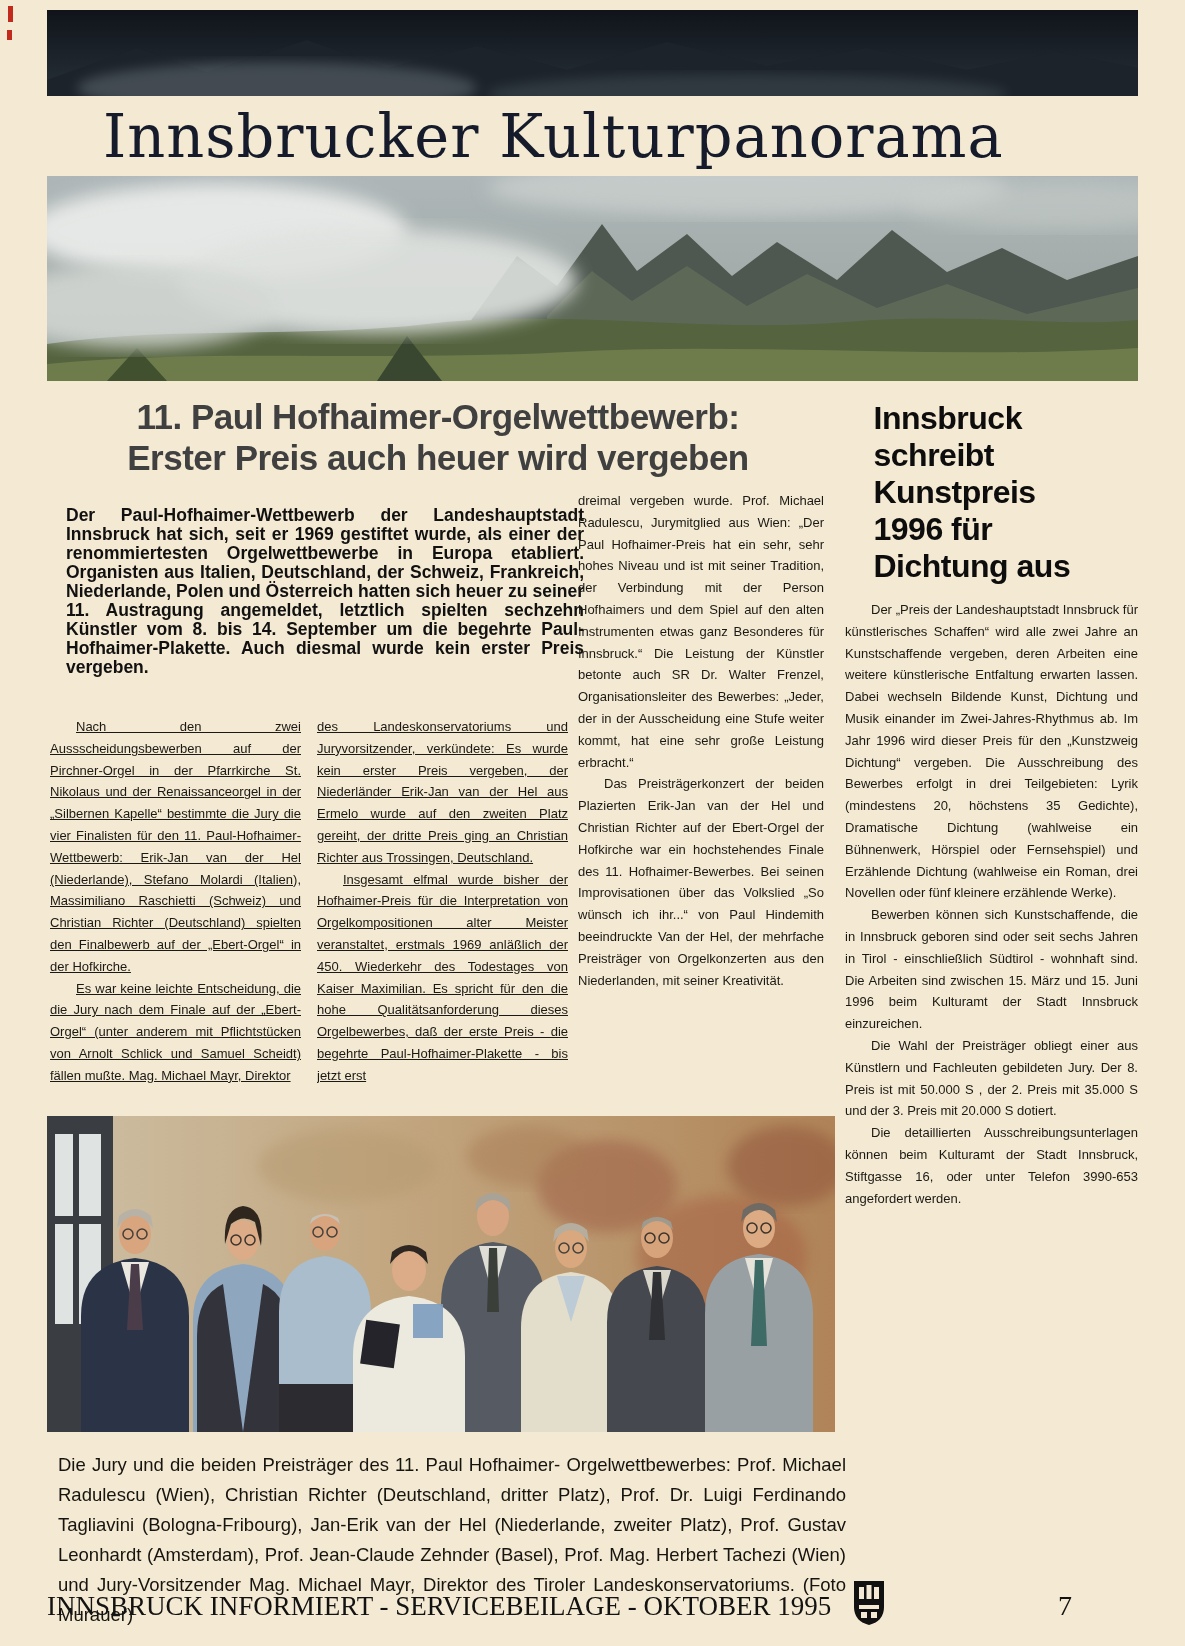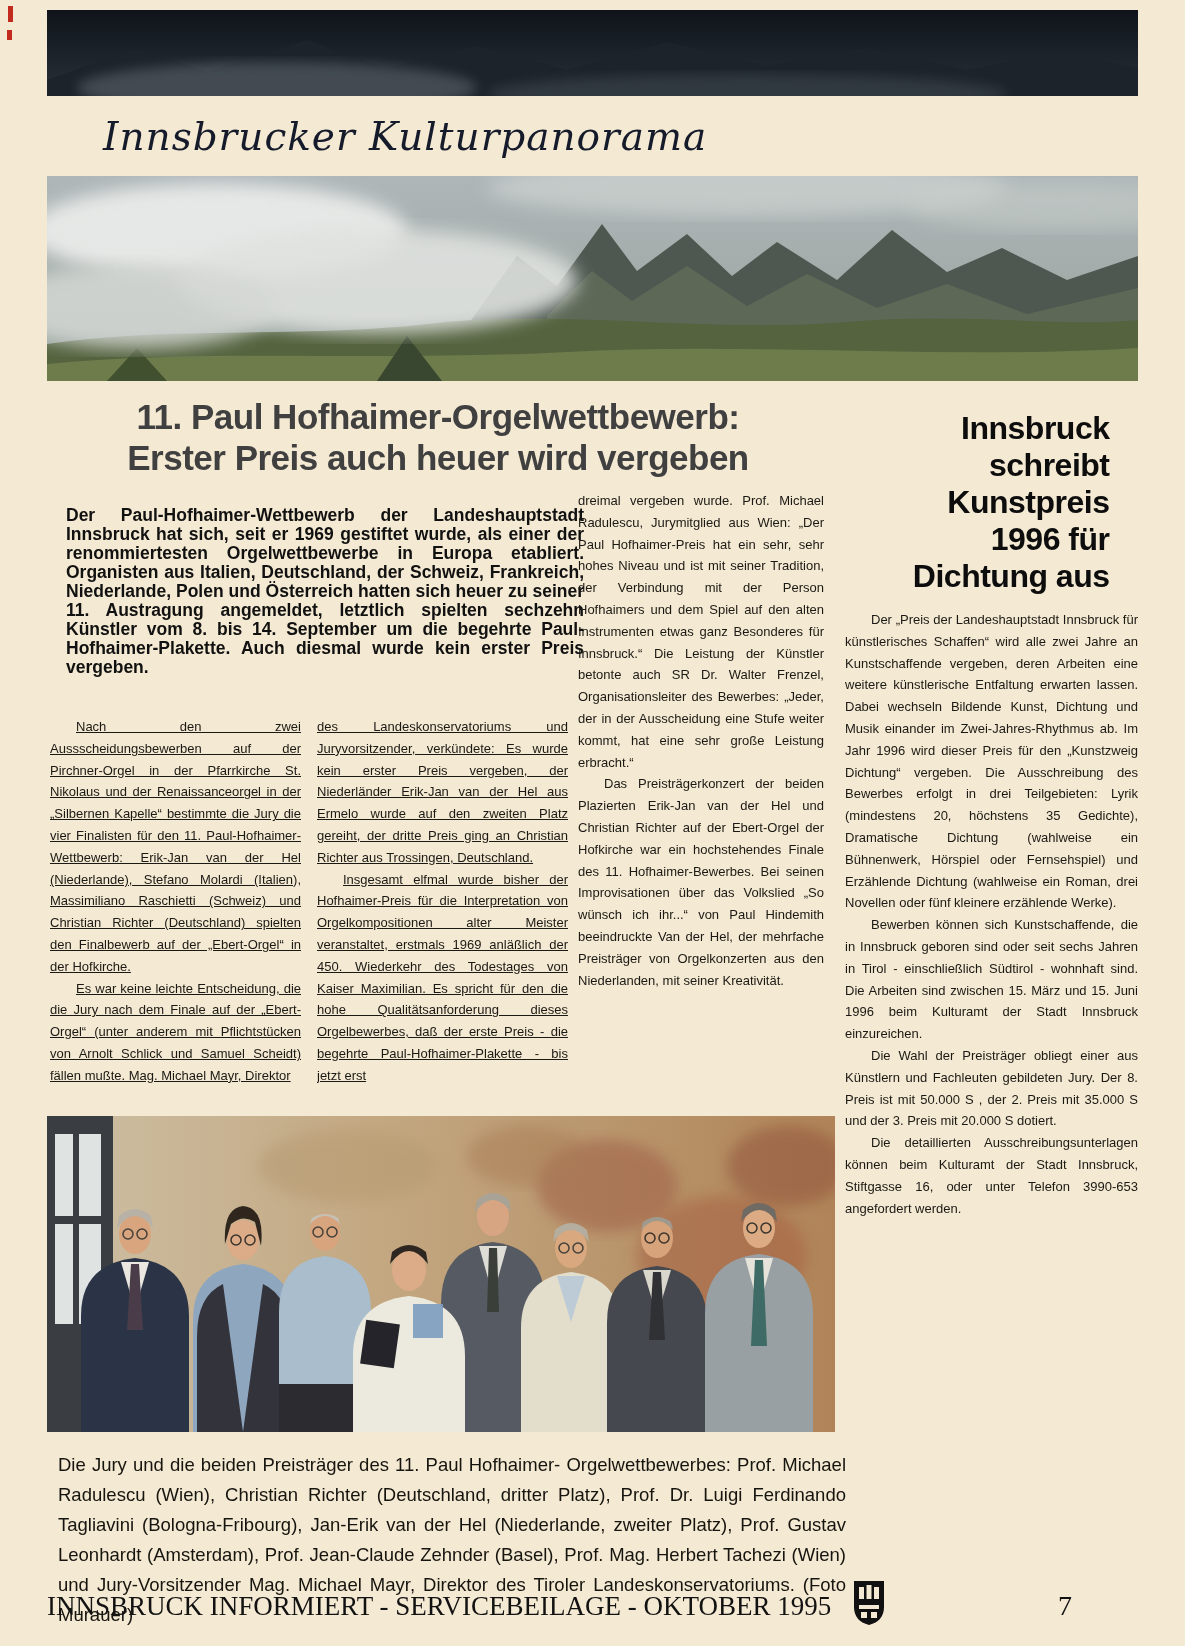--- a/index.html
+++ b/index.html
@@ -8,22 +8,22 @@
     background:#f4e9d2; overflow:hidden;
     font-family:"Liberation Sans", sans-serif; color:#17150f;
   }
   
   .masthead { position:absolute; left:47px; top:10px; width:1091px; }
   .photo-top { height:86px; overflow:hidden; }
   .photo-top svg, .photo-bottom svg { display:block; width:100%; height:100%; }
   .title-band { height:80px; background:#f4e9d2; display:flex; align-items:center; }
   .title-band h1 {
     margin:0; padding-left:56px;
-    font-family:"DejaVu Serif", serif; font-style:italic; font-weight:500;
-    font-size:39px; letter-spacing:1px; color:#151b2b; white-space:nowrap;
+    font-family:"DejaVu Serif", serif; font-weight:500;
+    font-size:59px; letter-spacing:1px; color:#151b2b; white-space:nowrap;
   }
   .photo-bottom { height:205px; overflow:hidden; }
   .scan-mark { position:absolute; background:#c22a1e; }
   
   .headline {
     position:absolute; left:47px; top:396px; width:782px; margin:0;
     text-align:center; font-size:35px; line-height:41px; font-weight:700;
     letter-spacing:-0.5px; color:#404040;
   }
   
@@ -41,21 +41,21 @@
     display:flex; gap:16px; overflow:hidden;text-decoration:underline;
   }
   .cols12 .col { width:251px; height:100%; overflow:hidden; }
   .col3 {
     position:absolute; left:578px; top:490px; width:246px; height:620px;
     overflow:hidden;
   }
   
   .sidebar { position:absolute; left:845px; top:400px; width:293px; }
   .sidebar h2 {
-    margin:10px auto 14px auto; width:236px; text-align:right;
+    margin:0 auto 14px auto; width:236px; text-align:left;
     font-size:32px; line-height:37px; font-weight:700; letter-spacing:-0.5px; color:#0d0d0d;
   }
   .sidebar .bodytext { height:985px; overflow:hidden; }
   
   .jury-photo {
     position:absolute; left:47px; top:1116px; width:788px; height:316px;
     overflow:hidden; background:#b79a7d;
   }
   .jury-photo svg { display:block; width:100%; height:100%; }
   .caption {

